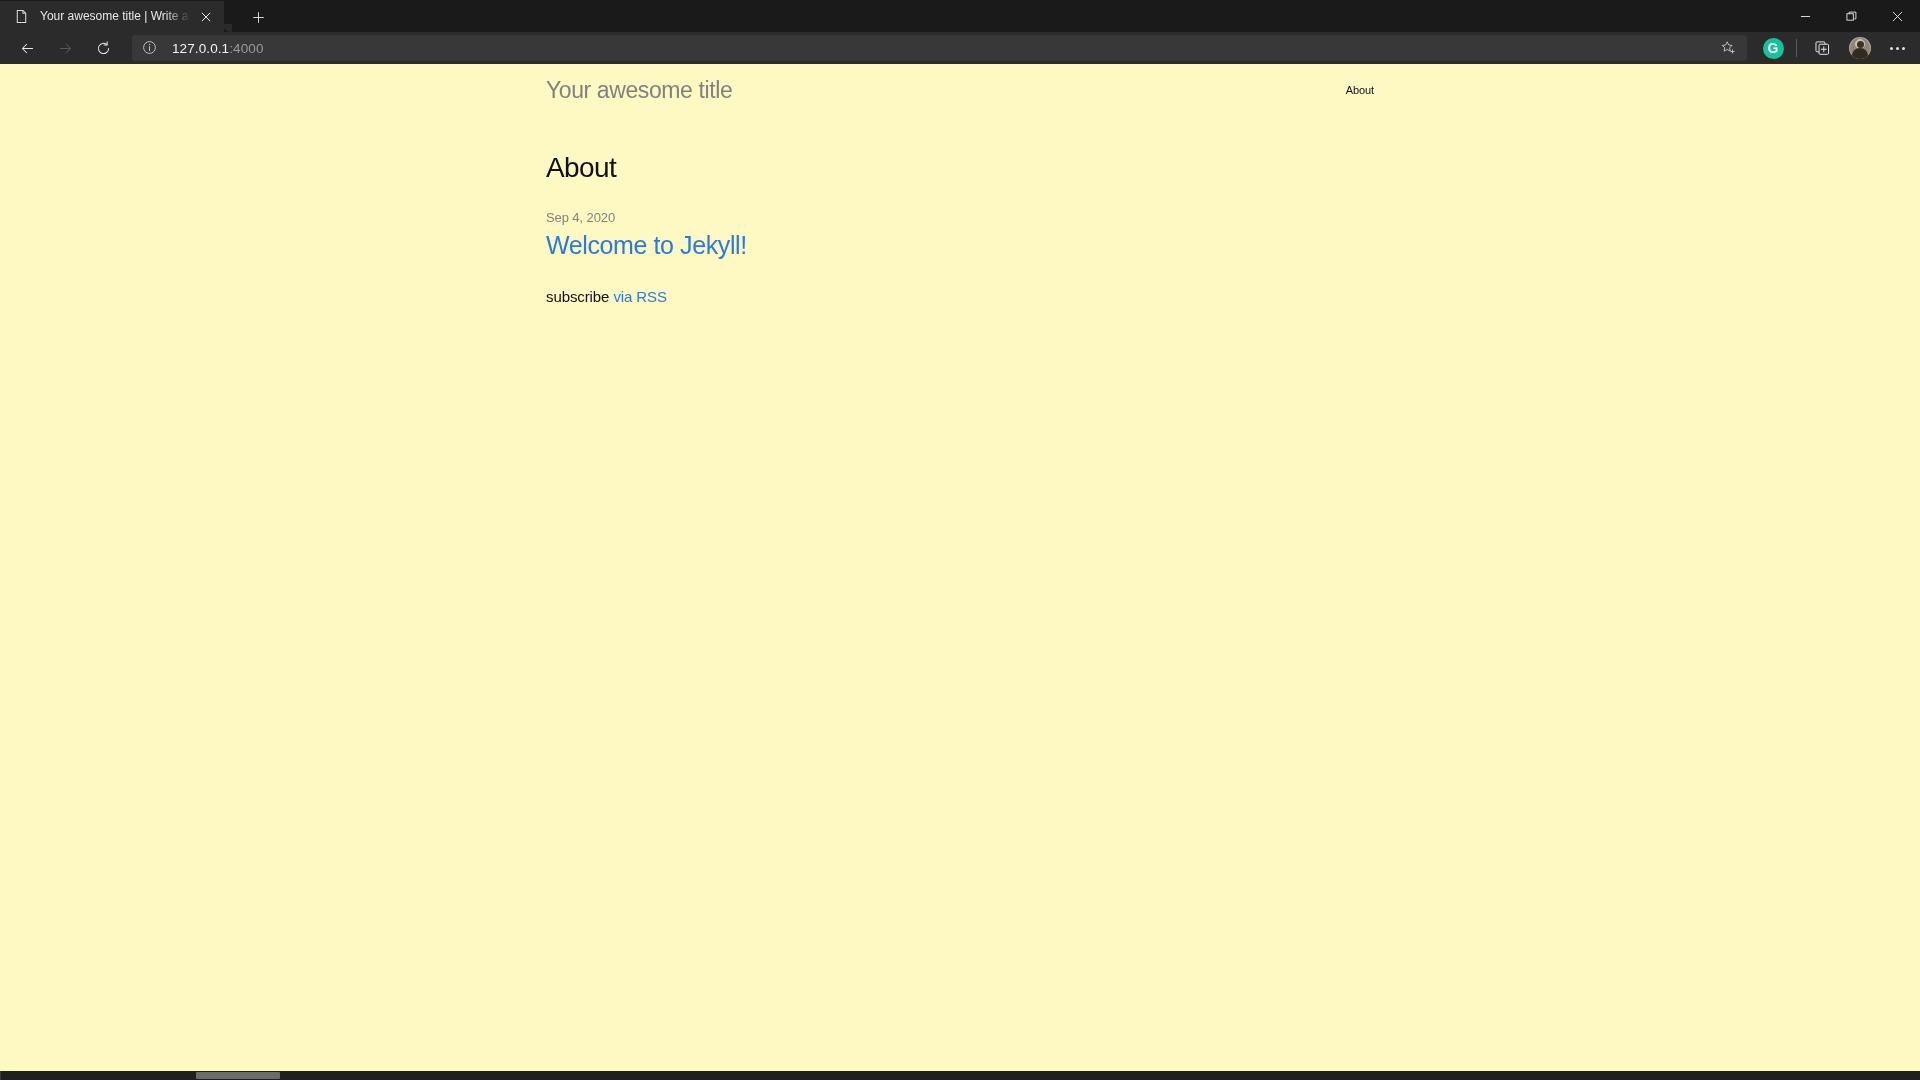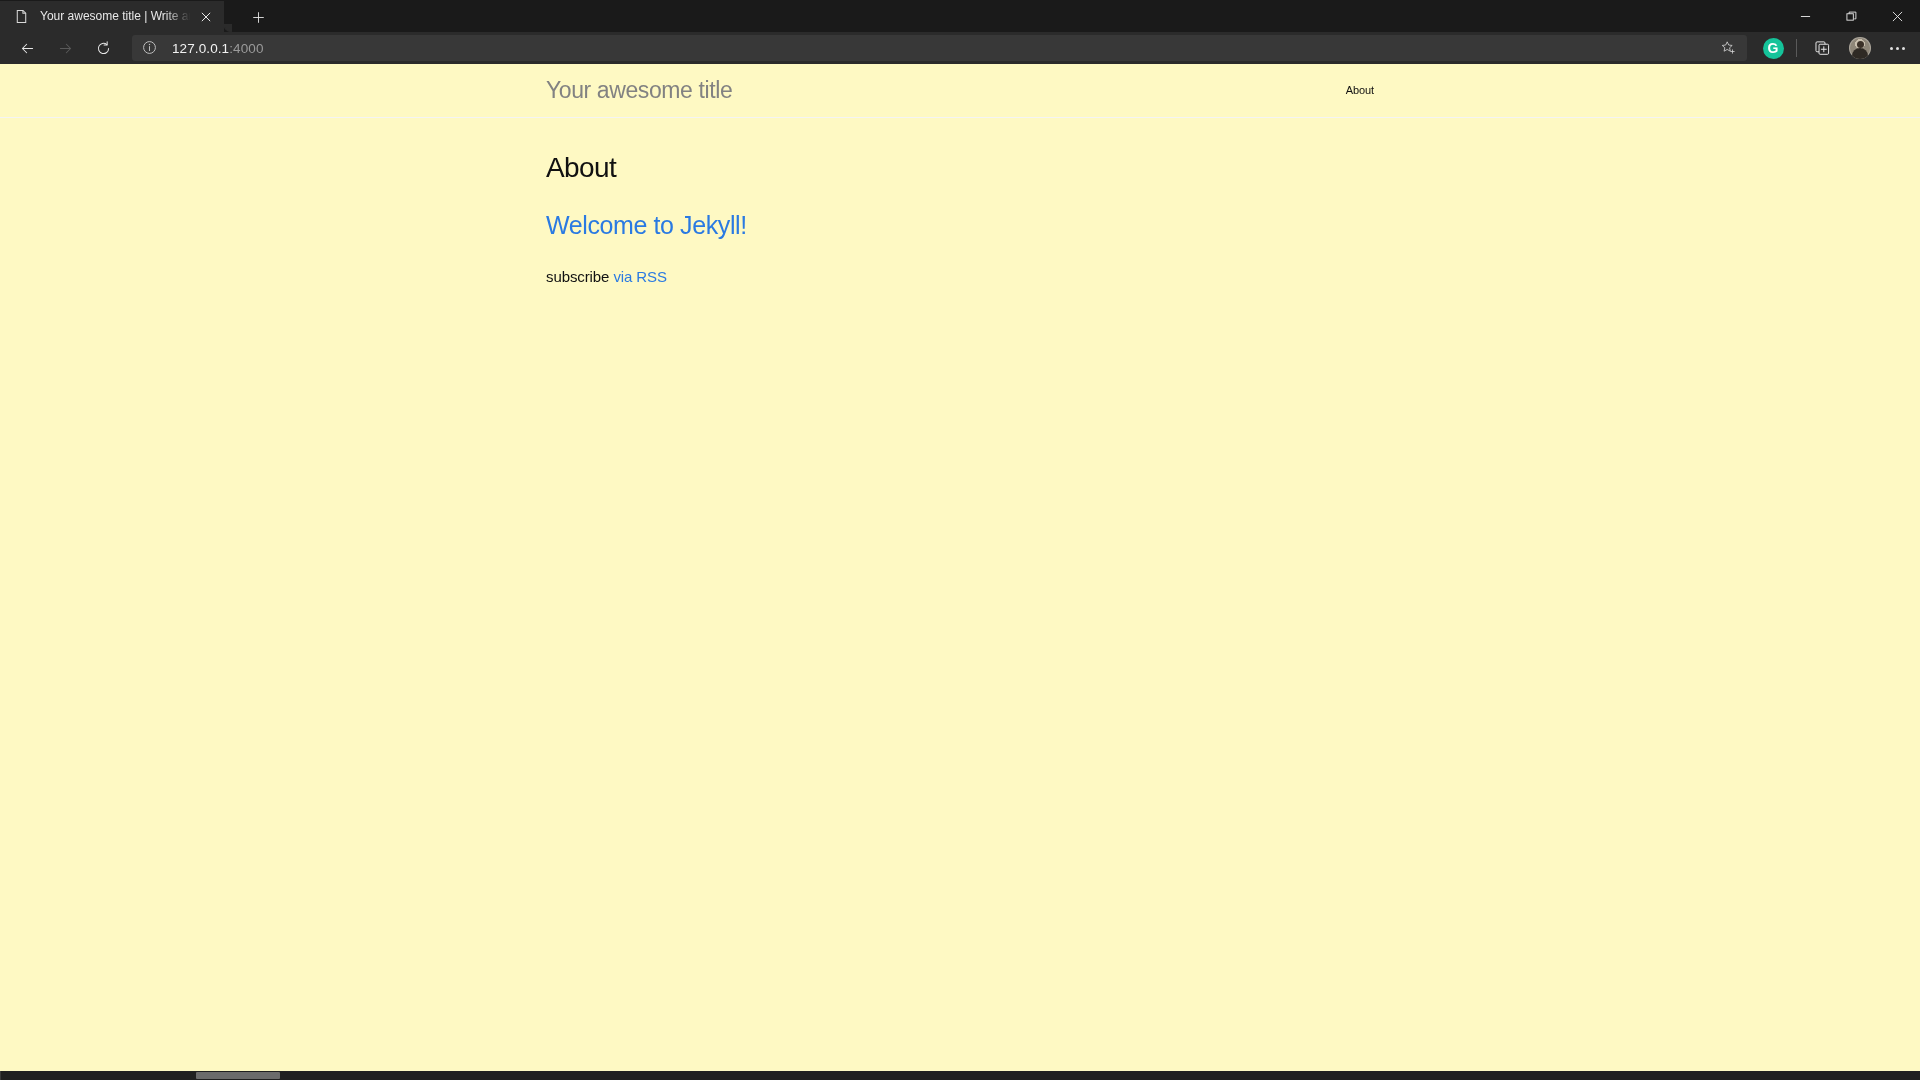--- a/index.html
+++ b/index.html
@@ -305,20 +305,21 @@
       </div>
     </header>
 
     <main class="page-content">
       <div class="content-wrapper">
 
         <h1 class="page-heading">About</h1>
 
         <ul class="post-list">
           <li class="post-item">
+            <span class="post-meta">Sep 4, 2020</span>
             <a class="post-link" href="#">Welcome to Jekyll!</a>
           </li>
         </ul>
 
         <p class="subscribe"><span>subscribe</span> <a href="#">via RSS</a></p>
 
       </div>
     </main>
 
     <div class="hscroll">

